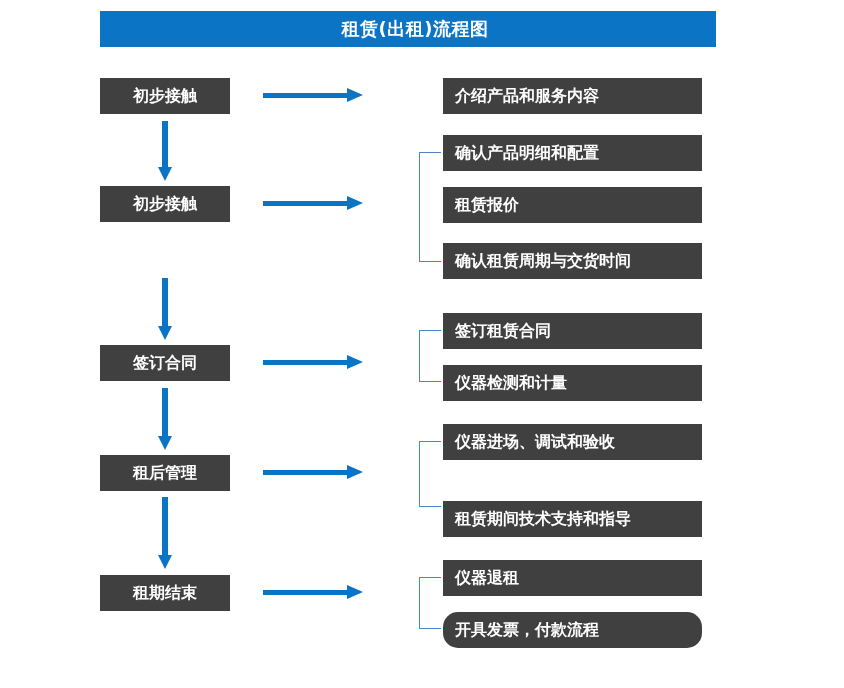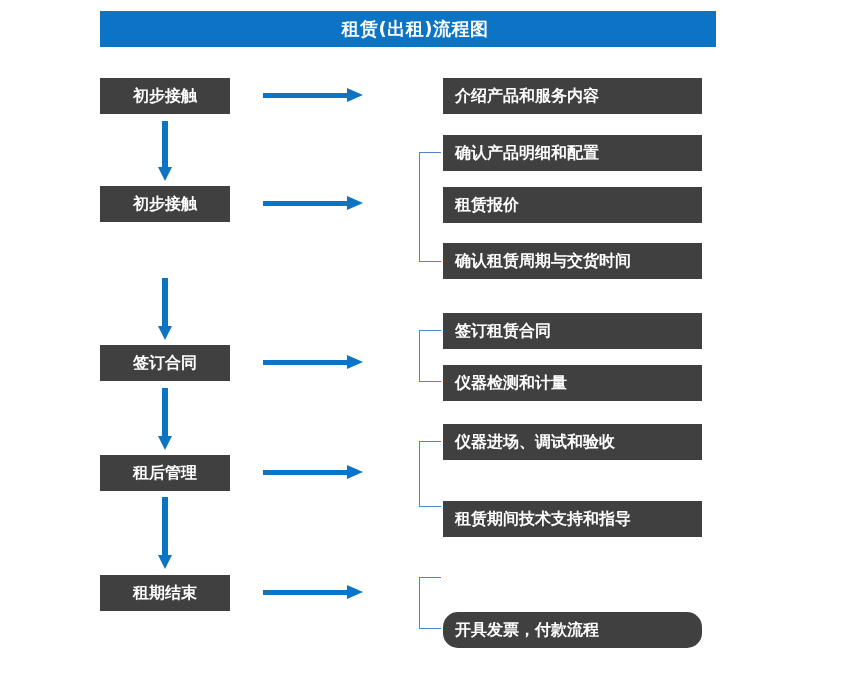--- a/index.html
+++ b/index.html
@@ -185,15 +185,16 @@
   <div class="node right" style="top:135px;">确认产品明细和配置</div>
   <div class="node right" style="top:187px;">租赁报价</div>
   <div class="node right" style="top:243px;">确认租赁周期与交货时间</div>
 
   <div class="node right" style="top:313px;">签订租赁合同</div>
   <div class="node right" style="top:424px;">仪器进场、调试和验收</div>
 
   <div class="node right" style="top:365px;">仪器检测和计量</div>
   <div class="node right" style="top:501px;">租赁期间技术支持和指导</div>
 
+  <div class="node right" style="top:560px;">仪器退租</div>
   <div class="node right" style="top:612px;border-radius:15px;">开具发票，付款流程</div>
 
 </div>
 
 </body></html>

